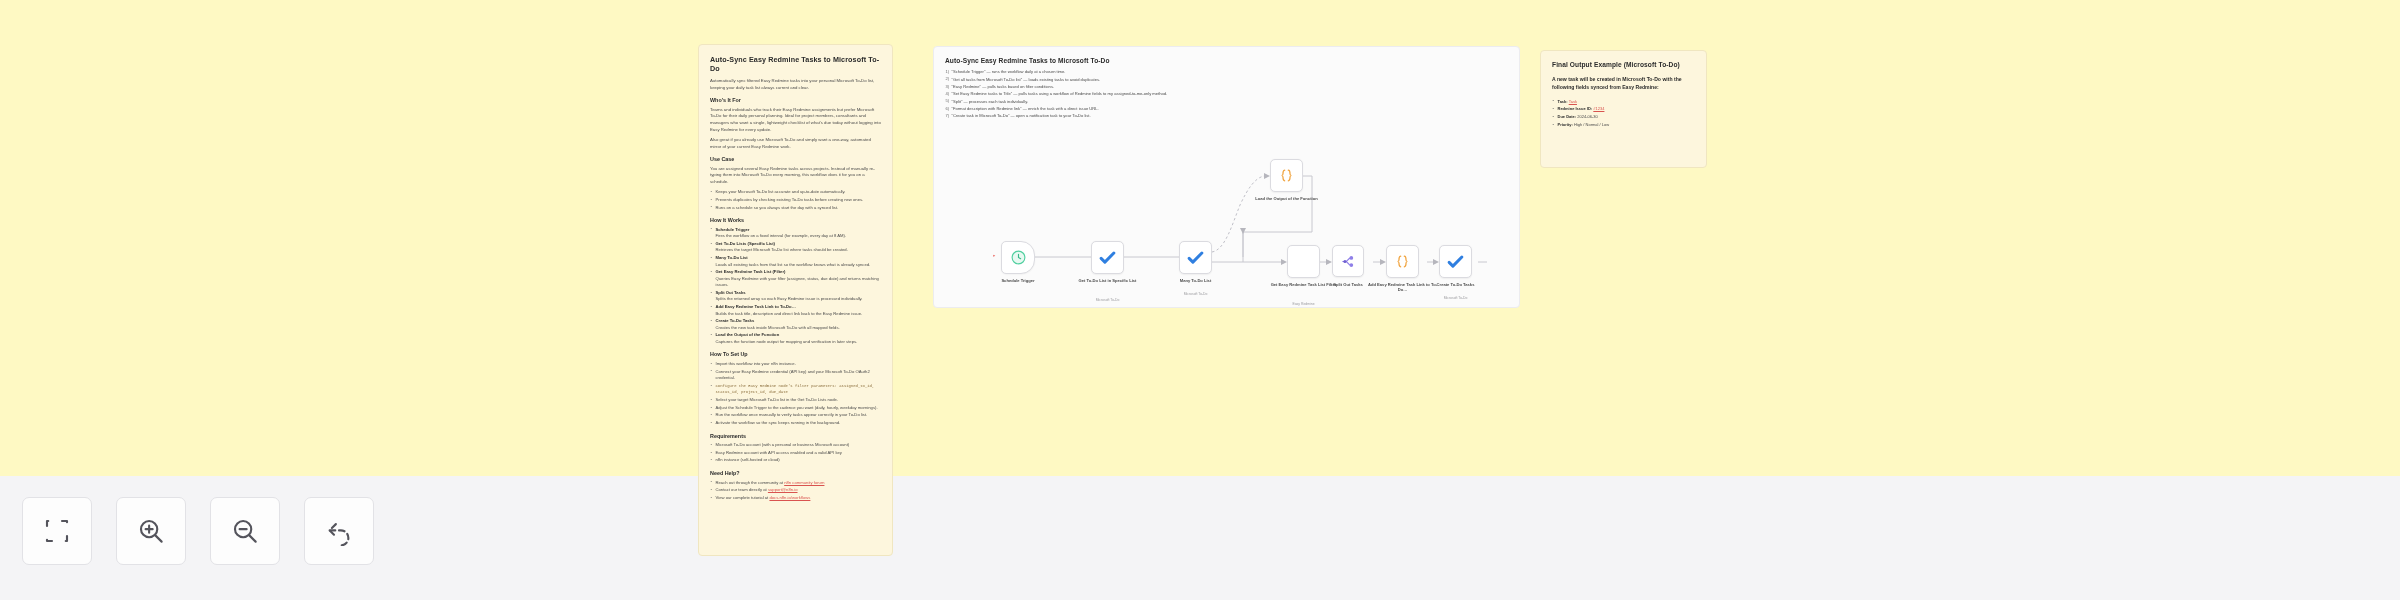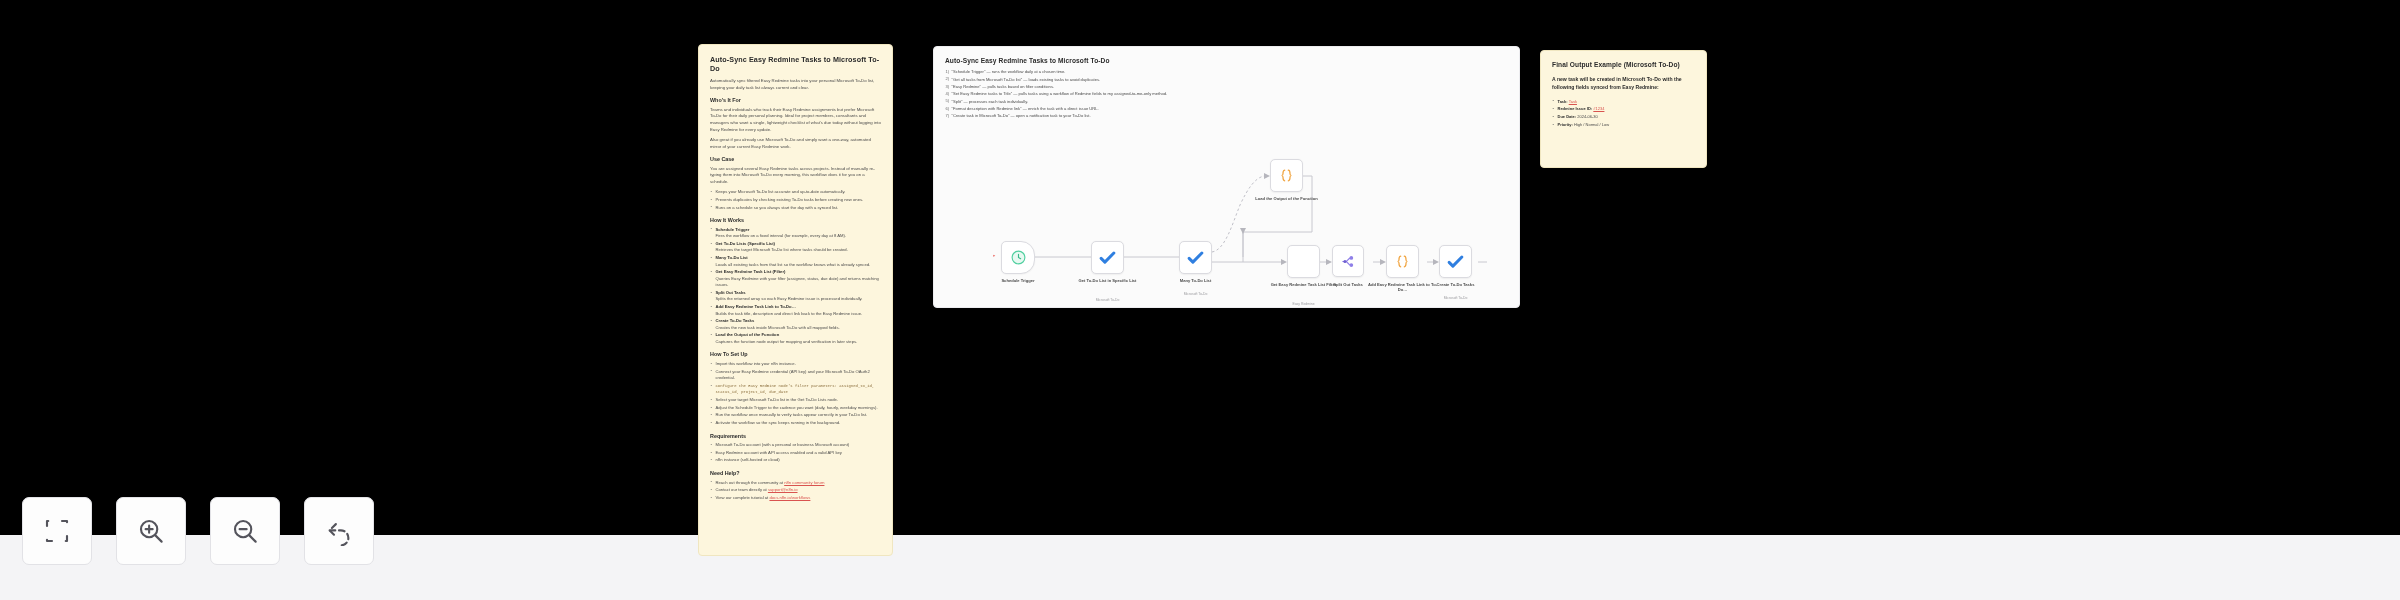--- a/index.html
+++ b/index.html
@@ -2,21 +2,21 @@
 <html><head>
 <meta charset="utf-8">
 <style>
   * { box-sizing: border-box; margin: 0; padding: 0; }
   html, body {
     width: 2400px; height: 600px;
     background: #f4f4f6;
     font-family: "Liberation Sans", sans-serif;
     overflow: hidden;
   }
-  #canvas { position: relative; width: 2400px; height: 535px; background: #000000; }
+  #canvas { position: relative; width: 2400px; height: 476px; background: #fef9c3; }
 
   
   .sticky {
     position: absolute;
     background: #fdf6dd;
     border: 1px solid #f0e6c0;
     border-radius: 4px;
     padding: 10px 11px;
     color: #3b3b3b;
     overflow: hidden;

